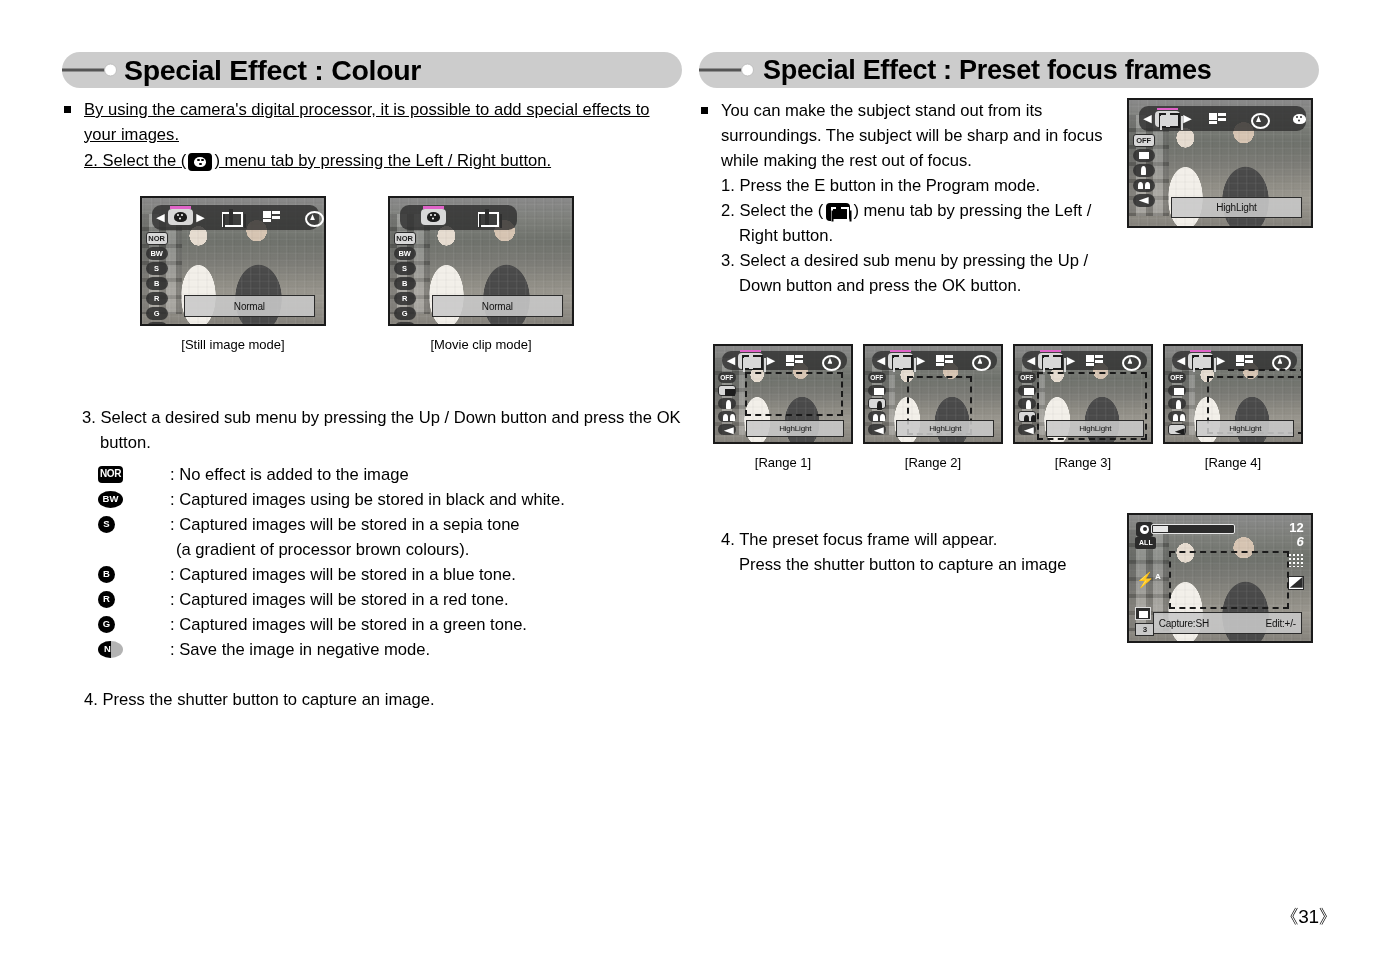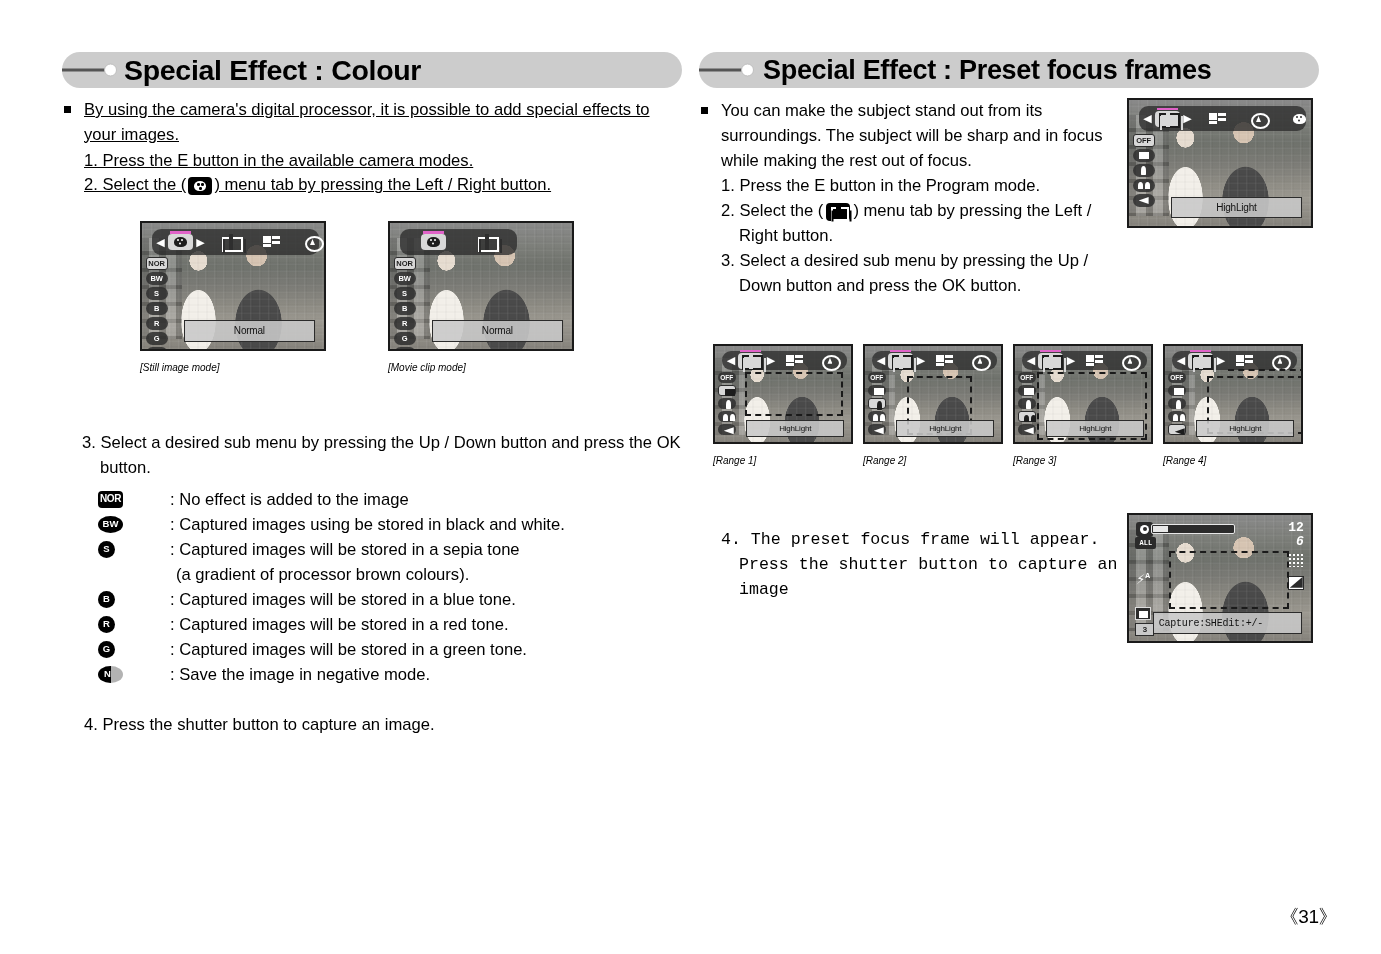--- a/index.html
+++ b/index.html
@@ -366,21 +366,21 @@
     border: 1.5px solid #2b2b2b;
     color: #111111;
     display: flex;
     align-items: center;
     justify-content: center;
     font-size: 10px;
     letter-spacing: -0.2px;
   }
   .lcd-cap.sm { font-size: 8px; }
   .lcd-cap.split {
-    justify-content: flex-start;
+    justify-content: space-between;
     padding: 0 5px;
     left: 13%;
   }
 
   
   .focus-box {
     position: absolute;
     border: 2px dashed #1a1a1a;
   }
 
@@ -465,23 +465,23 @@
   }
   .st-qual::before {
     content: ""; position: absolute; left: 1px; bottom: 1px;
     width: 13px; height: 11px;
     background: #2b2b2b;
     clip-path: polygon(0 100%, 100% 0, 100% 100%);
   }
 
   
   .fig-cap {
-    font-size: 10px;
+    text-align: center;
+    font-size: 13px;
     margin-top: 11px;
-    font-style: italic;
   }
 
   .page-num {
     position: absolute;
     right: 44px; bottom: 24px;
     font-size: 19px;
     letter-spacing: -0.5px;
   }
 </style>
 </head>
@@ -494,21 +494,20 @@
     <div class="hdr-dot"></div>
     <div class="hdr-title">Special Effect : Colour</div>
   </div>
 
   <div class="body-text" style="margin-top:10px;text-decoration:underline;">
     <div class="bullet-block">
       <span class="sq-bullet"></span>
       <span>By using the camera's digital processor, it is possible to add special effects to your images.</span>
     </div>
     <div class="num-block" style="margin-top:1px;">
-      <div>1. Press the E button in the available camera modes.</div>
       <div>
         <span>2. Select the (</span><span class="chip chip-palette"></span><span>) menu tab by pressing the Left / Right button.</span>
       </div>
     </div>
   </div>
 
   <div style="position:relative; margin-top:23px; height:150px;">
     <div style="position:absolute; left:78px; top:0;">
       <div class="lcd" style="width:186px; height:130px;">
         <div class="lcd-photo"></div>
@@ -820,21 +819,21 @@
           <span class="side-ic sel shape sh-tri" style="width:18px;height:11px;"></span>
         </div>
         <div class="focus-box" style="left:31%; top:31%; right:-2%; bottom:9%;"></div>
         <div class="focus-box" style="left:46%; top:24%; right:-4%; bottom:22%; border-bottom:none; border-left:none;"></div>
         <div class="lcd-cap sm">HighLight</div>
       </div>
       <div class="fig-cap">[Range 4]</div>
     </div>
   </div>
 
-  <div style="position:relative; margin-top:52px;font-family:Liberation Mono, monospace;">
+  <div style="position:relative; margin-top:52px;">
     <div class="body-text num-block" style="width:400px;">
       <div style="padding-left:18px; text-indent:-18px;">4. The preset focus frame will appear.</div>
       <div style="padding-left:18px;">Press the shutter button to capture an image</div>
     </div>
 
     <div class="lcd" style="position:absolute; left:428px; top:-15px; width:186px; height:130px;">
       <div class="lcd-photo"></div>
 
       <div class="st st-mode"></div>
       <div class="st st-bat"></div>

